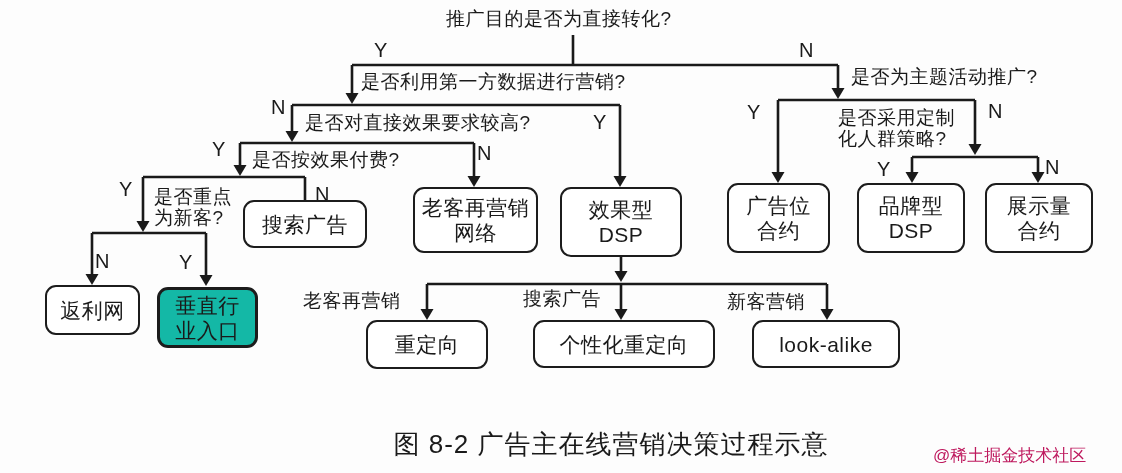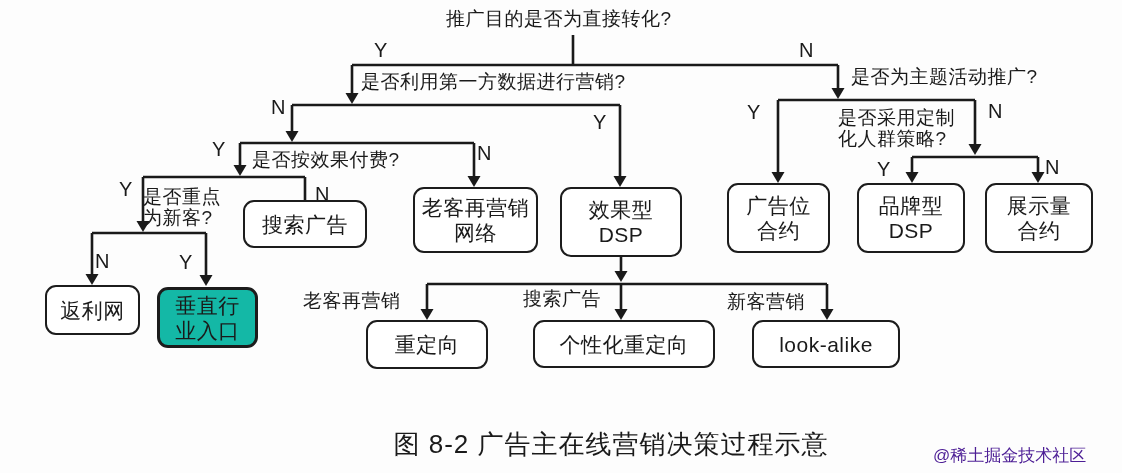--- a/index.html
+++ b/index.html
@@ -19,21 +19,21 @@
     border:2.5px solid #1c1c1c;border-radius:11px;background:#ffffff;
     display:flex;align-items:center;justify-content:center;
     text-align:center;font-size:21px;line-height:25px;white-space:pre-line;
     letter-spacing:.5px;
   }
   .box.shaded{background:#14b8a6;border-width:3px;}
   .caption{
     position:absolute;left:0;top:427px;width:100%;box-sizing:border-box;
     padding-left:100px;text-align:center;font-size:26px;letter-spacing:1px;
   }
-  .watermark{position:absolute;left:933px;top:444px;font-size:17px;color:#4c1d95;}
+  .watermark{position:absolute;left:933px;top:444px;font-size:17px;color:#be185d;}
 </style>
 </head>
 <body>
 
 <div class="stage">
 
   <svg class="wires" width="1122" height="473" viewBox="0 0 1122 473">
     <path d="M573,35 V65 M352,65 H838 M352,65 V96 M838,65 V91
              M292,105 H620 M292,105 V134 M620,105 V180
              M240,143 H474 M240,143 V168 M474,143 V180
@@ -60,22 +60,23 @@
       <polygon points="1031.5,172 1044.5,172 1038,183"></polygon>
       <polygon points="614.5,271 627.5,271 621,282"></polygon>
       <polygon points="614.5,309 627.5,309 621,320"></polygon>
       <polygon points="420.5,309 433.5,309 427,320"></polygon>
       <polygon points="820.5,309 833.5,309 827,320"></polygon>
     </g>
   </svg>
 
   <div class="q" style="left:446px;top:8px">推广目的是否为直接转化?</div>
   <div class="q" style="left:361px;top:71px">是否利用第一方数据进行营销?</div>
+  <div class="q" style="left:305px;top:112px">是否对直接效果要求较高?</div>
   <div class="q" style="left:252px;top:149px">是否按效果付费?</div>
-  <div class="q" style="left:143px;top:186px">是否重点
+  <div class="q" style="left:154px;top:186px">是否重点
 为新客?</div>
   <div class="q" style="left:851px;top:66px">是否为主题活动推广?</div>
   <div class="q" style="left:838px;top:107px">是否采用定制
 化人群策略?</div>
 
   <div class="yn" style="left:374px;top:40px">Y</div>
   <div class="yn" style="left:799px;top:40px">N</div>
   <div class="yn" style="left:271px;top:97px">N</div>
   <div class="yn" style="left:593px;top:112px">Y</div>
   <div class="yn" style="left:212px;top:139px">Y</div>

